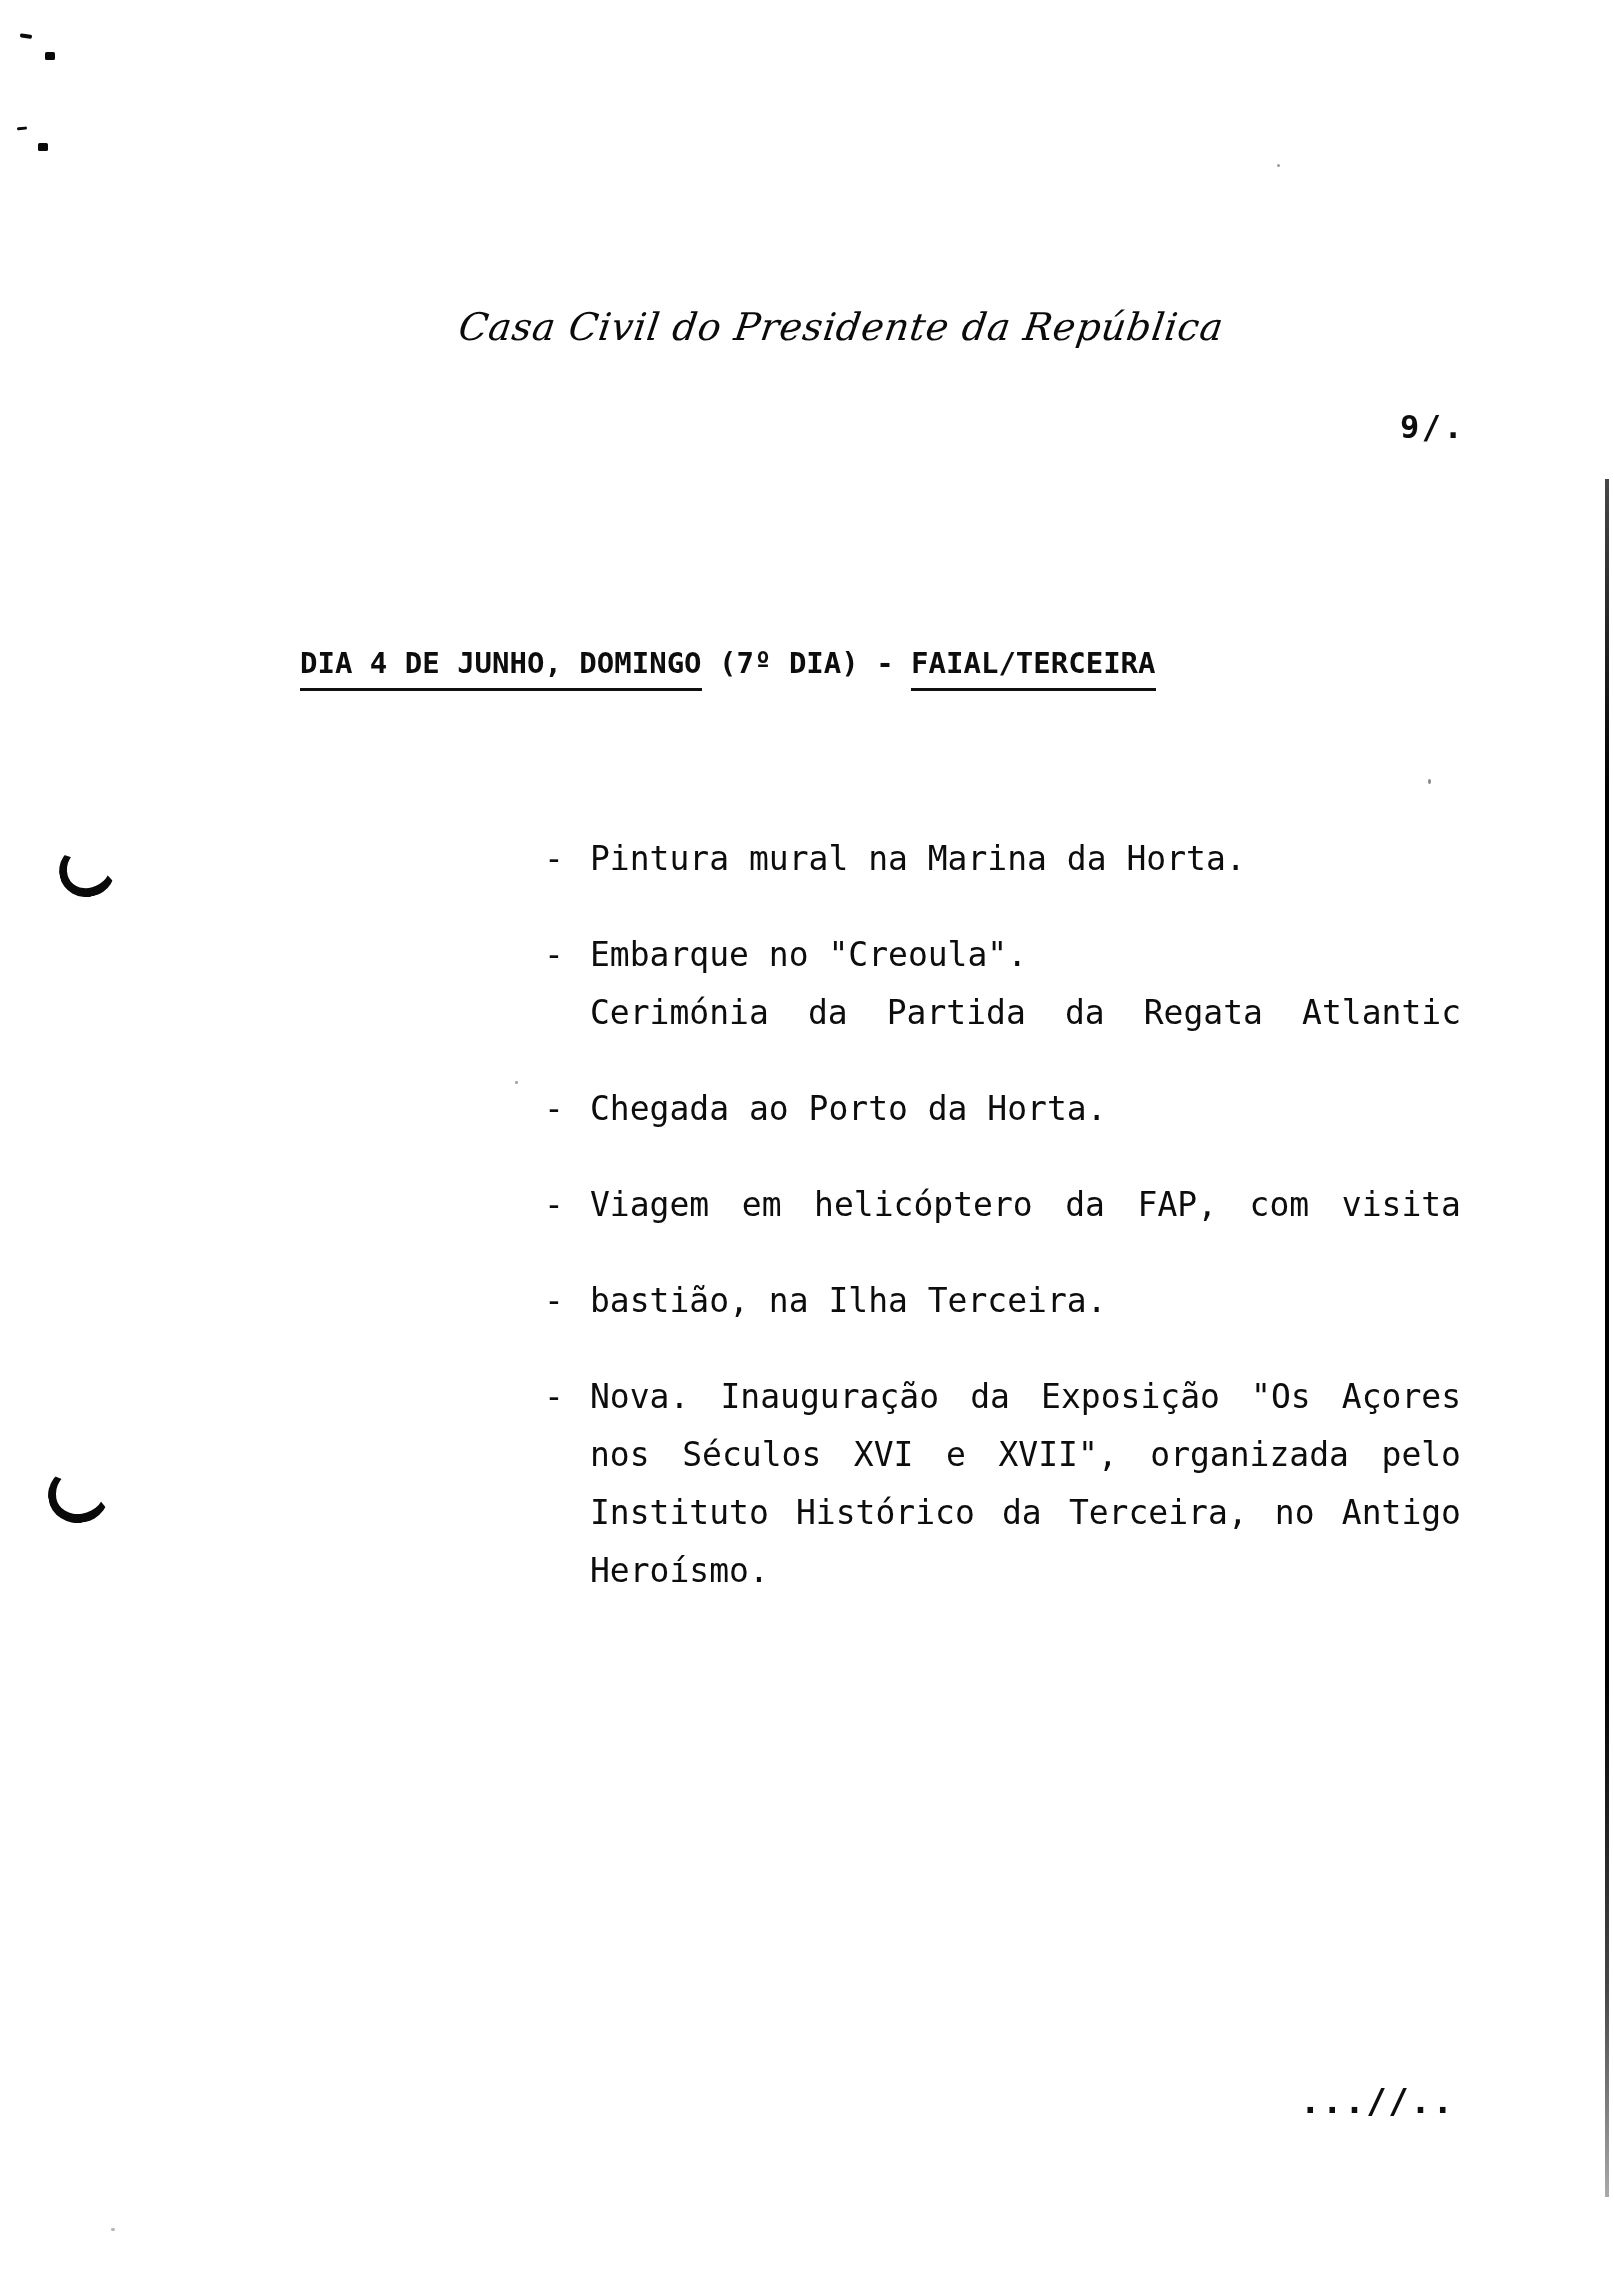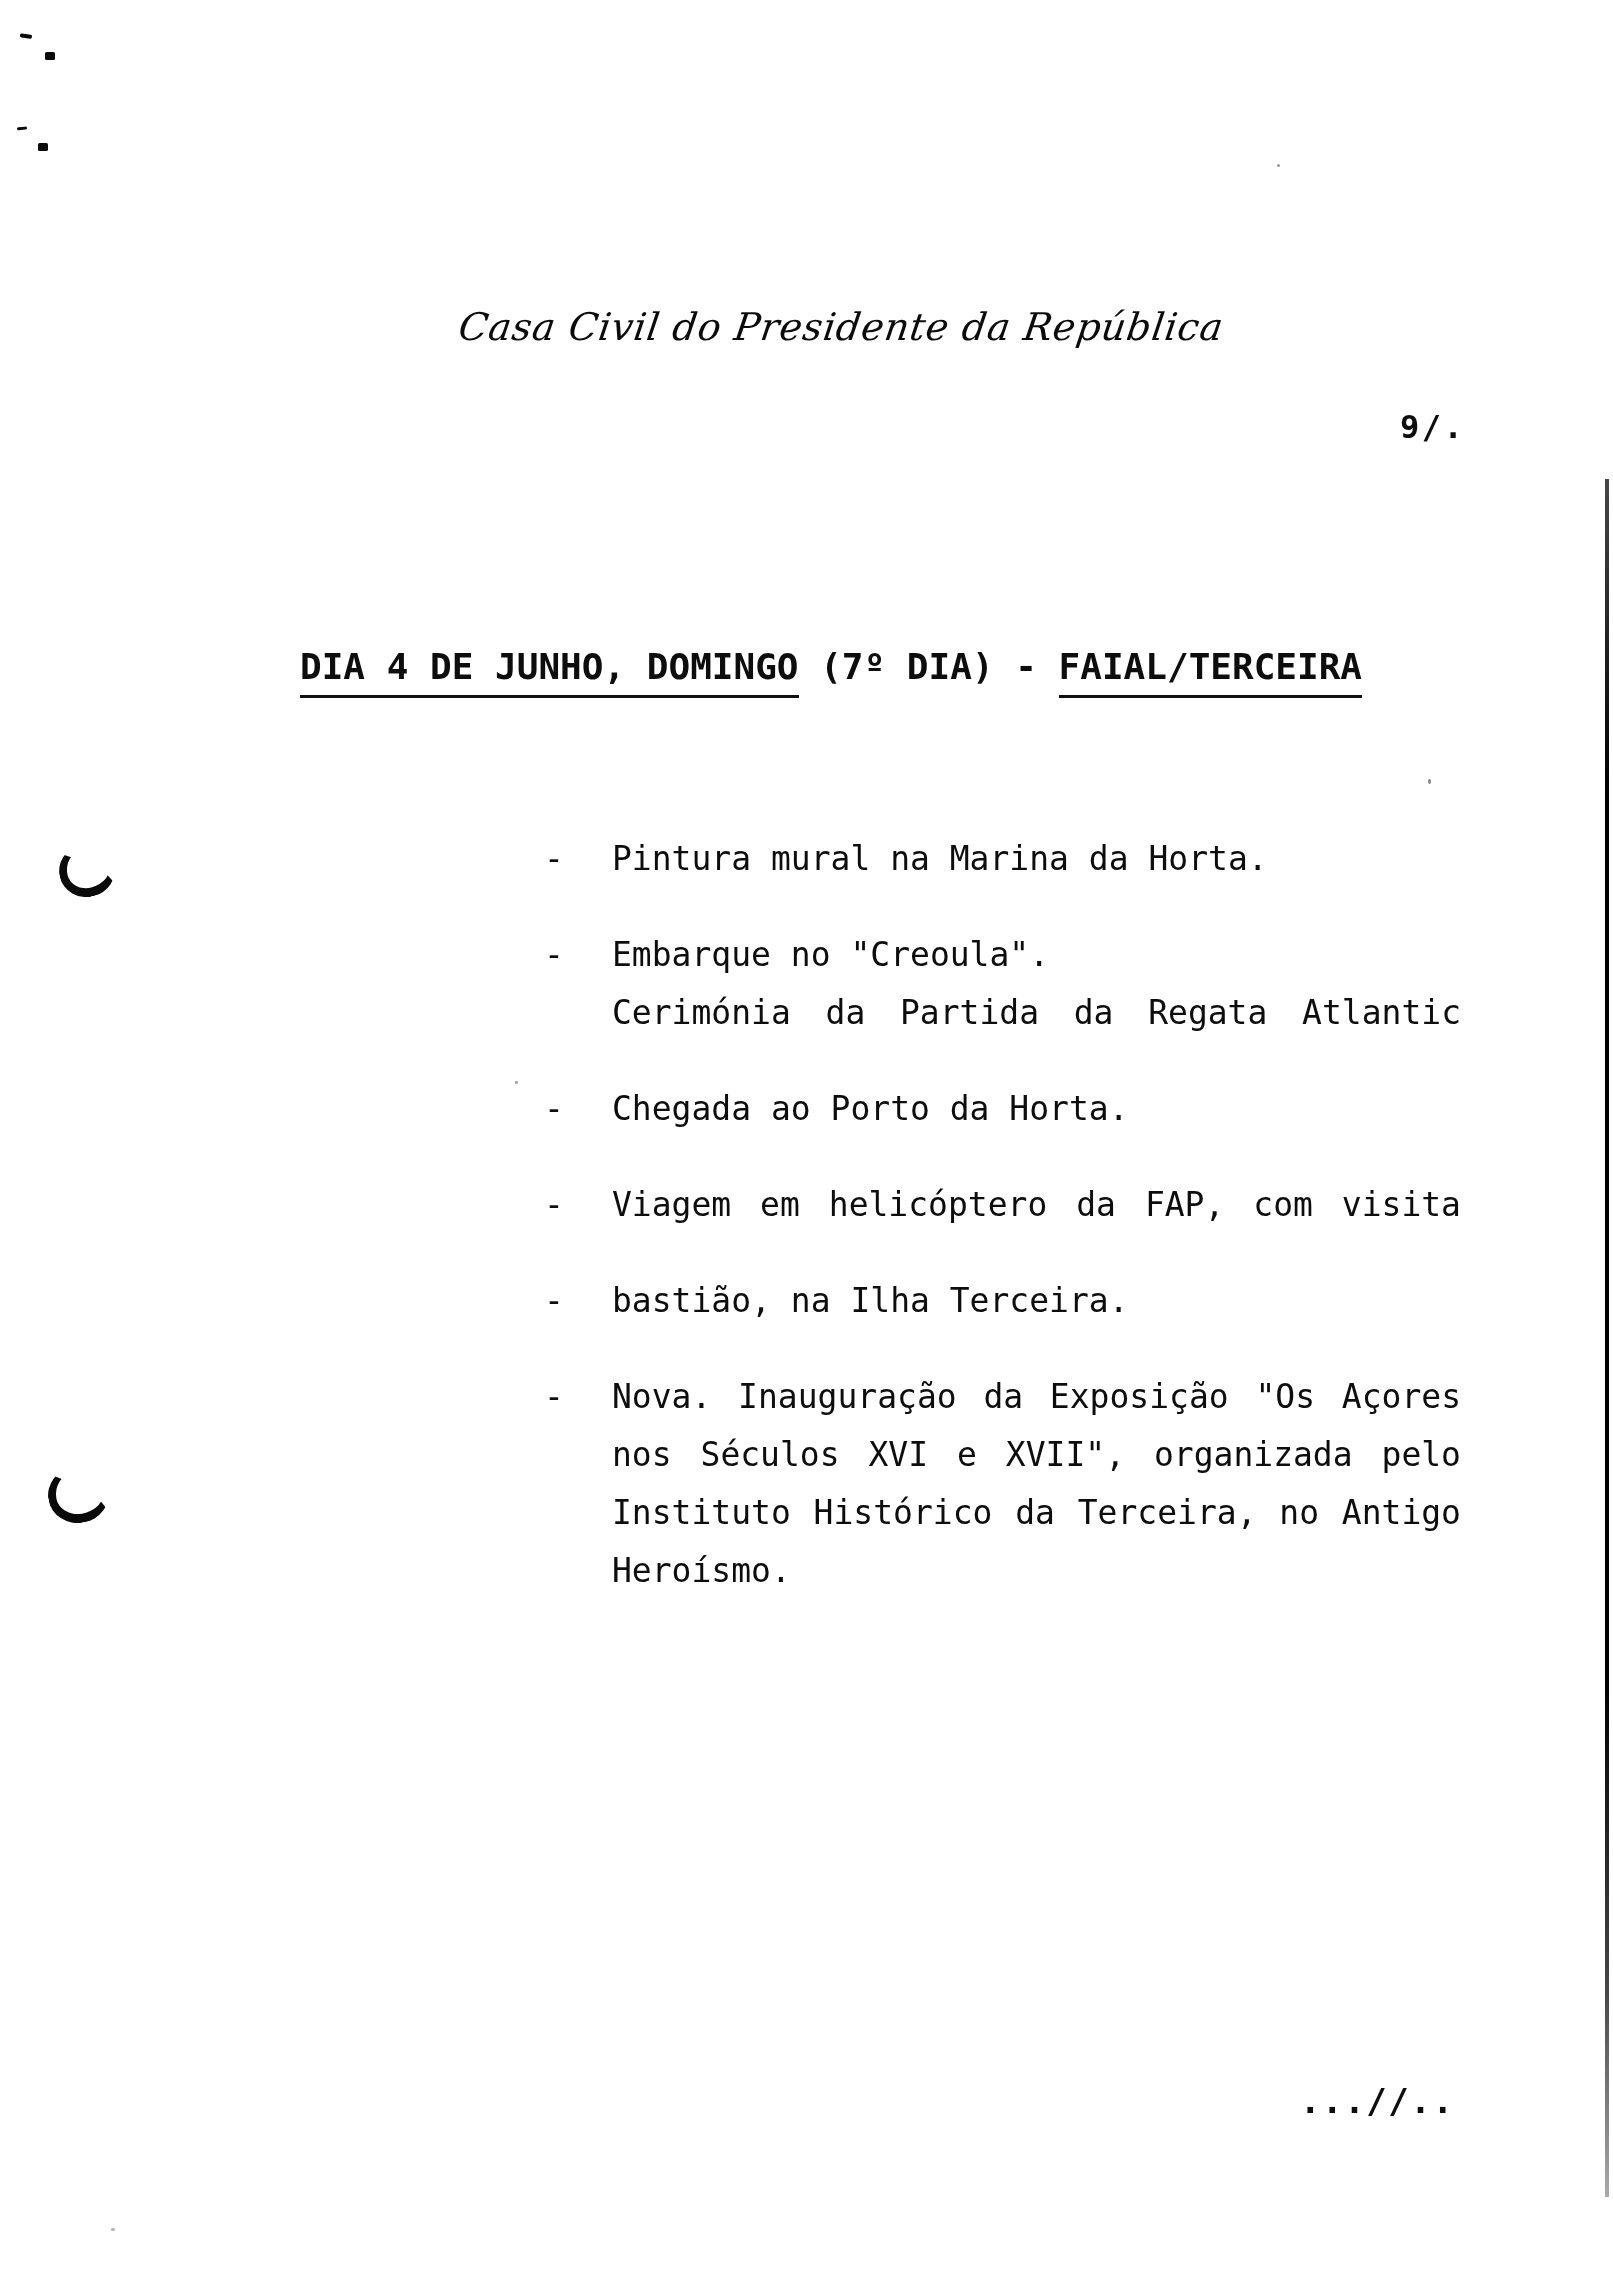--- a/index.html
+++ b/index.html
@@ -20,32 +20,32 @@
     transform:skewX(-8deg);
     color:#0b0b0b;
     white-space:nowrap;
   }
   .page-number{
     position:absolute;left:1400px;top:408px;
     font-size:32px;font-weight:bold;letter-spacing:2.5px;
   }
   .doc-title{
     position:absolute;left:300px;top:646px;
-    font-size:36px;font-weight:bold;
+    font-size:29px;font-weight:bold;
     white-space:pre;letter-spacing:0px;
   }
   .doc-title .u{border-bottom:3.3px solid #101010;padding-bottom:8.2px;}
   
   .items{
     position:absolute;left:544px;top:830px;width:917px;
     font-size:33px;line-height:58px;
   }
   .item{position:relative;margin-bottom:38px;}
   .bullet{position:absolute;left:0;top:0;width:41px;}
-  .lines{margin-left:68px;}
+  .lines{margin-left:46px;}
   .line{white-space:pre;}
   .line.just{white-space:normal;text-align:justify;text-align-last:justify;}
   .footer-mark{
     position:absolute;left:1300px;top:2081px;
     font-size:34px;font-weight:bold;letter-spacing:1.6px;
   }
   
   .crescent{
     position:absolute;border-radius:50%;
     border:5.7px solid transparent;

